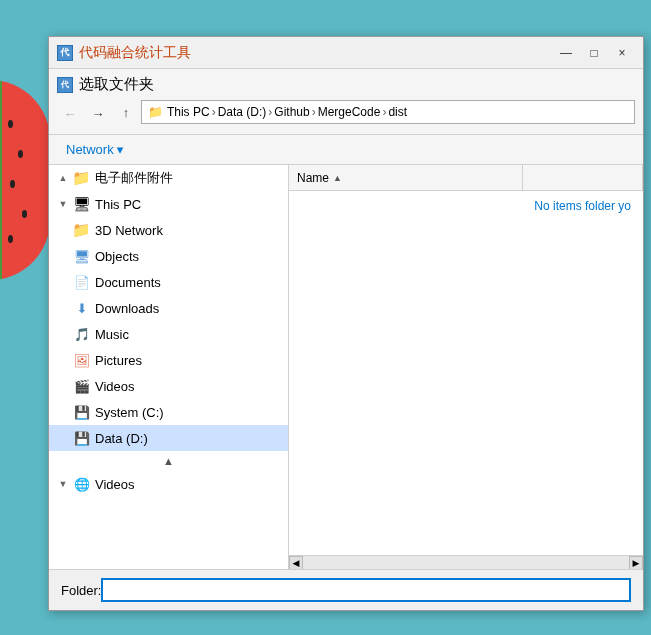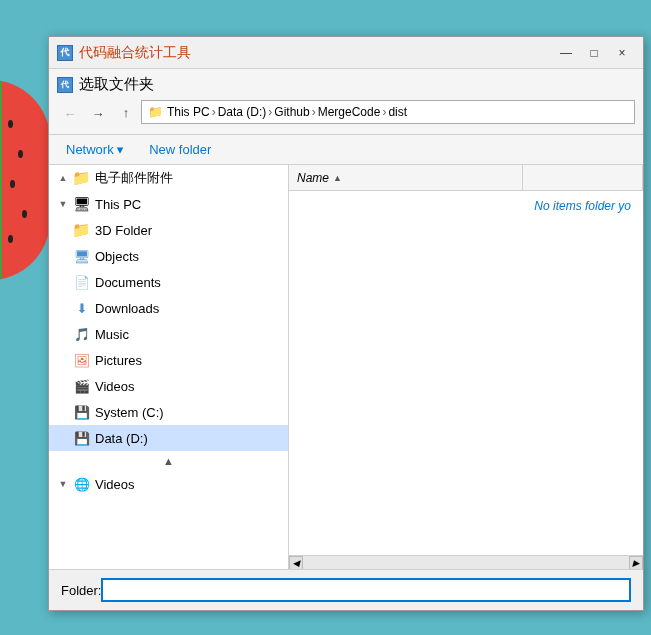--- a/index.html
+++ b/index.html
@@ -237,21 +237,20 @@
       color: #555;
     }
 
     
     .right-panel {
       flex: 1;
       background: white;
       display: flex;
       flex-direction: column;
       overflow: hidden;
-      font-style: italic;
     }
 
     .column-header {
       display: flex;
       border-bottom: 1px solid #d0d0d0;
       background: #f5f5f5;
       height: 26px;
       flex-shrink: 0;
     }
     .col-name {
@@ -386,44 +385,41 @@
         <span>dist</span>
       </div>
     </div>
   </div>
 
   <div class="toolbar">
     <button class="toolbar-btn">
       <span>Network</span>
       <span>▾</span>
     </button>
-    <button class="toolbar-btn">
-      <span>New folder</span>
-    </button>
   </div>
 
   <div class="content-area">
 
     <div class="left-panel">
 
       <div class="tree-item header-item">
         <div class="expand-btn">▲</div>
         <div class="tree-icon icon-folder">📁</div>
         <span>电子邮件附件</span>
       </div>
 
       <div class="tree-item" style="padding-left:8px;">
         <div class="expand-btn">▼</div>
         <div class="tree-icon" style="font-size:14px;">🖥</div>
         <span>This PC</span>
       </div>
 
       <div class="tree-item" style="padding-left:24px;">
         <div class="tree-icon icon-folder-blue">📁</div>
-        <span>3D Folder</span>
+        <span>3D Network</span>
       </div>
 
       <div class="tree-item" style="padding-left:24px;">
         <div class="tree-icon" style="font-size:13px;color:#4a8fd0;">🖥</div>
         <span>Objects</span>
       </div>
 
       <div class="tree-item" style="padding-left:24px;">
         <div class="tree-icon" style="font-size:13px;color:#e8a040;">📄</div>
         <span>Documents</span>

